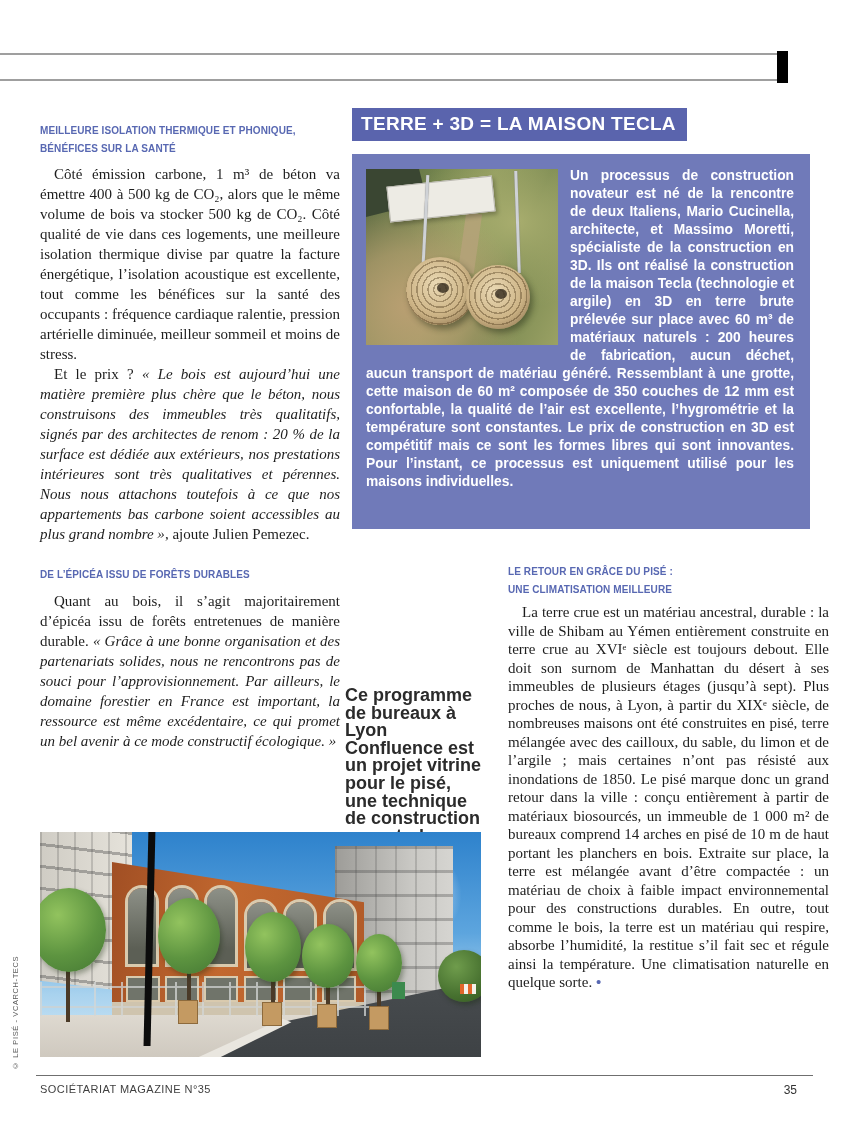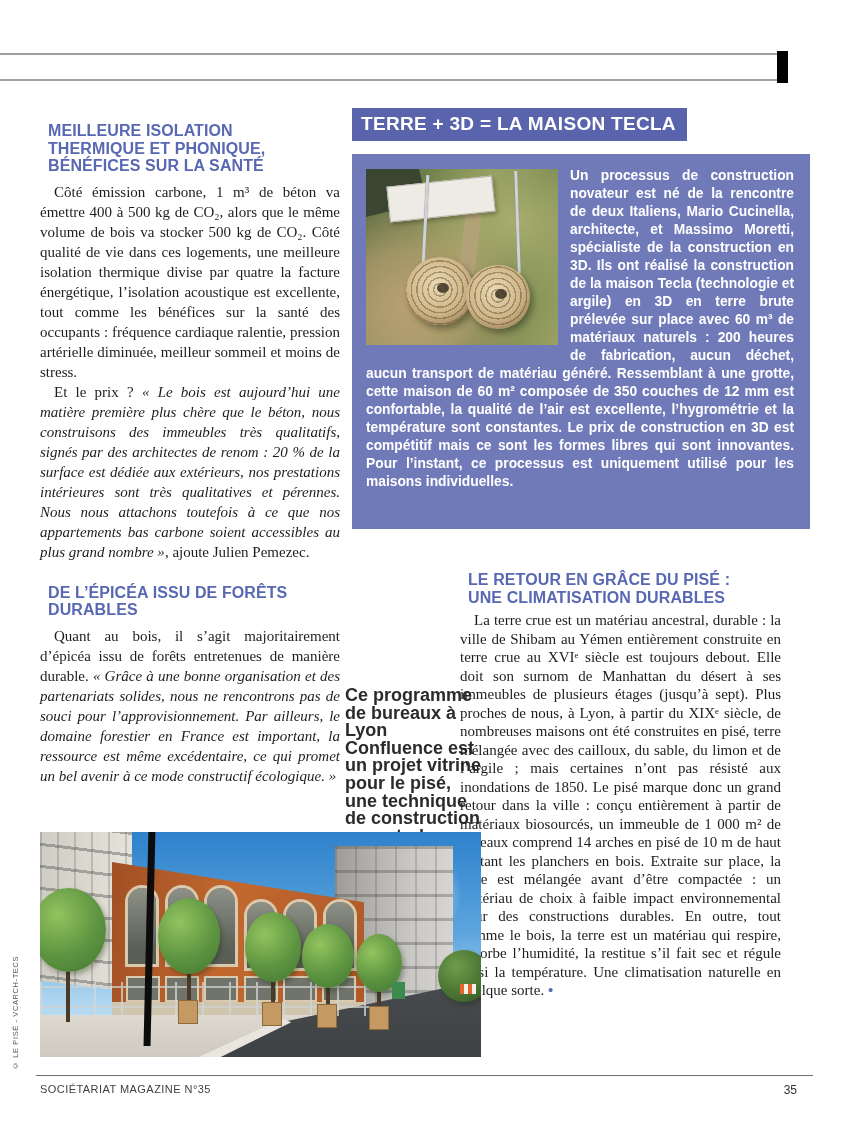--- a/index.html
+++ b/index.html
@@ -11,21 +11,21 @@
         border-top:2px solid #9f9f9f;border-bottom:2px solid #9f9f9f;}
   .band-tab{position:absolute;left:777px;top:51px;width:11px;height:32px;background:#000;}
 
   
   .left-col{position:absolute;left:40px;top:98px;width:300px;font-size:15px;line-height:20px;
             text-align:justify;}
   .left-col p{margin:0;}
   .ind{text-indent:14px;display:block;}
   .it{font-style:italic;}
   h3.blue{font-family:"Liberation Sans","DejaVu Sans",sans-serif;font-weight:bold;
-          color:#5868b2;font-size:16px;line-height:17.5px;margin:8px;text-align:left;
+          color:#5868b2;font-size:10px;line-height:17.5px;margin:0;text-align:left;
           letter-spacing:.1px;}
   .h-sp1{margin-top:24px !important;margin-bottom:7px !important;}
   .h-sp2{margin-top:22px !important;margin-bottom:7px !important;}
 
   
   .right-col{position:absolute;left:352px;top:108px;width:458px;}
   .tecla-title{display:inline-block;background:#5a64ad;color:#fff;
          font-family:"Liberation Sans","DejaVu Sans",sans-serif;font-weight:bold;
          font-size:19px;letter-spacing:.3px;padding:5px 11px 6px 9px;}
   .tecla-panel{margin-top:13px;background:#707ab9;color:#fff;padding:13px 16px 14px 14px;
@@ -52,21 +52,21 @@
   .crane{position:absolute;width:3px;background:#cfd2d6;box-shadow:0 0 1px #777;}
   .crane-1{left:58px;top:6px;height:88px;transform:rotate(3deg);}
   .crane-2{left:150px;top:2px;height:102px;transform:rotate(-2deg);}
   .path{position:absolute;left:96px;top:44px;width:16px;height:60px;background:#b7a27a;
         transform:rotate(8deg);opacity:.8;}
 
   
   .pise-caption{position:absolute;left:345px;top:687px;width:138px;
         font-family:"Liberation Sans","DejaVu Sans",sans-serif;font-weight:bold;
         font-size:18px;line-height:17.6px;color:#2b2b2b;}
-  .pise-col{position:absolute;left:460px;top:563px;width:321px;}
+  .pise-col{position:absolute;left:508px;top:563px;width:321px;}
   .pise-col h3{margin-bottom:5px;}
   .pise-body{font-size:15px;line-height:18.5px;text-align:justify;margin:0;}
   .bullet{color:#5868b2;font-weight:bold;}
 
   
   .street{position:absolute;left:40px;top:832px;width:441px;height:225px;overflow:hidden;
           background:linear-gradient(180deg,#2e82cc 0%,#5da5de 45%,#a8d2ee 72%,#d8ecf7 100%);}
   .cloud{position:absolute;border-radius:50%;background:radial-gradient(circle,rgba(255,255,255,.95) 0%,rgba(255,255,255,0) 70%);}
   .cloud-1{right:8px;top:28px;width:120px;height:70px;}
   .cloud-2{right:90px;top:70px;width:80px;height:46px;}
@@ -171,21 +171,21 @@
             <div class="dome-hole"></div>
           </div>
       </div>
       <span>Un processus de construction novateur est né de la rencontre de deux Italiens, Mario Cucinella, architecte, et Massimo Moretti, spécialiste de la construction en 3D. Ils ont réalisé la construction de la maison Tecla (technologie et argile) en 3D en terre brute prélevée sur place avec 60 m³ de matériaux naturels : 200 heures de fabrication, aucun déchet, aucun transport de matériau généré. Ressemblant à une grotte, cette maison de 60 m² composée de 350 couches de 12 mm est confortable, la qualité de l’air est excellente, l’hygrométrie et la température sont constantes. Le prix de construction en 3D est compétitif mais ce sont les formes libres qui sont innovantes. Pour l’instant, ce processus est uniquement utilisé pour les maisons individuelles.</span>
     </div>
   </div>
 
   <div class="pise-caption">Ce programme de bureaux à Lyon Confluence est un projet vitrine pour le pisé, une technique de construction ancestrale remise au goût du jour.</div>
 
   <div class="pise-col">
-    <h3 class="blue"><span>LE RETOUR EN GRÂCE DU PISÉ :</span><br><span>UNE CLIMATISATION DURABLES</span></h3>
+    <h3 class="blue"><span>LE RETOUR EN GRÂCE DU PISÉ :</span><br><span>UNE CLIMATISATION MEILLEURE</span></h3>
     <p class="pise-body">
         <span class="ind"><span>La terre crue est un matériau ancestral, durable : la ville de Shibam au Yémen entièrement construite en terre crue au XVIᵉ siècle est toujours debout. Elle doit son surnom de Manhattan du désert à ses immeubles de plusieurs étages (jusqu’à sept). Plus proches de nous, à Lyon, à partir du XIXᵉ siècle, de nombreuses maisons ont été construites en pisé, terre mélangée avec des cailloux, du sable, du limon et de l’argile ; mais certaines n’ont pas résisté aux inondations de 1850. Le pisé marque donc un grand retour dans la ville : conçu entièrement à partir de matériaux biosourcés, un immeuble de 1 000 m² de bureaux comprend 14 arches en pisé de 10 m de haut portant les planchers en bois. Extraite sur place, la terre est mélangée avant d’être compactée : un matériau de choix à faible impact environnemental pour des constructions durables. En outre, tout comme le bois, la terre est un matériau qui respire, absorbe l’humidité, la restitue s’il fait sec et régule ainsi la température. Une climatisation naturelle en quelque sorte. </span><span class="bullet">•</span></span>
       </p>
   </div>
 
   <div class="street">
     <div class="cloud cloud-1"></div>
     <div class="cloud cloud-2"></div>
     <div class="bldg-left"></div>
     <div class="bldg-right"></div>

